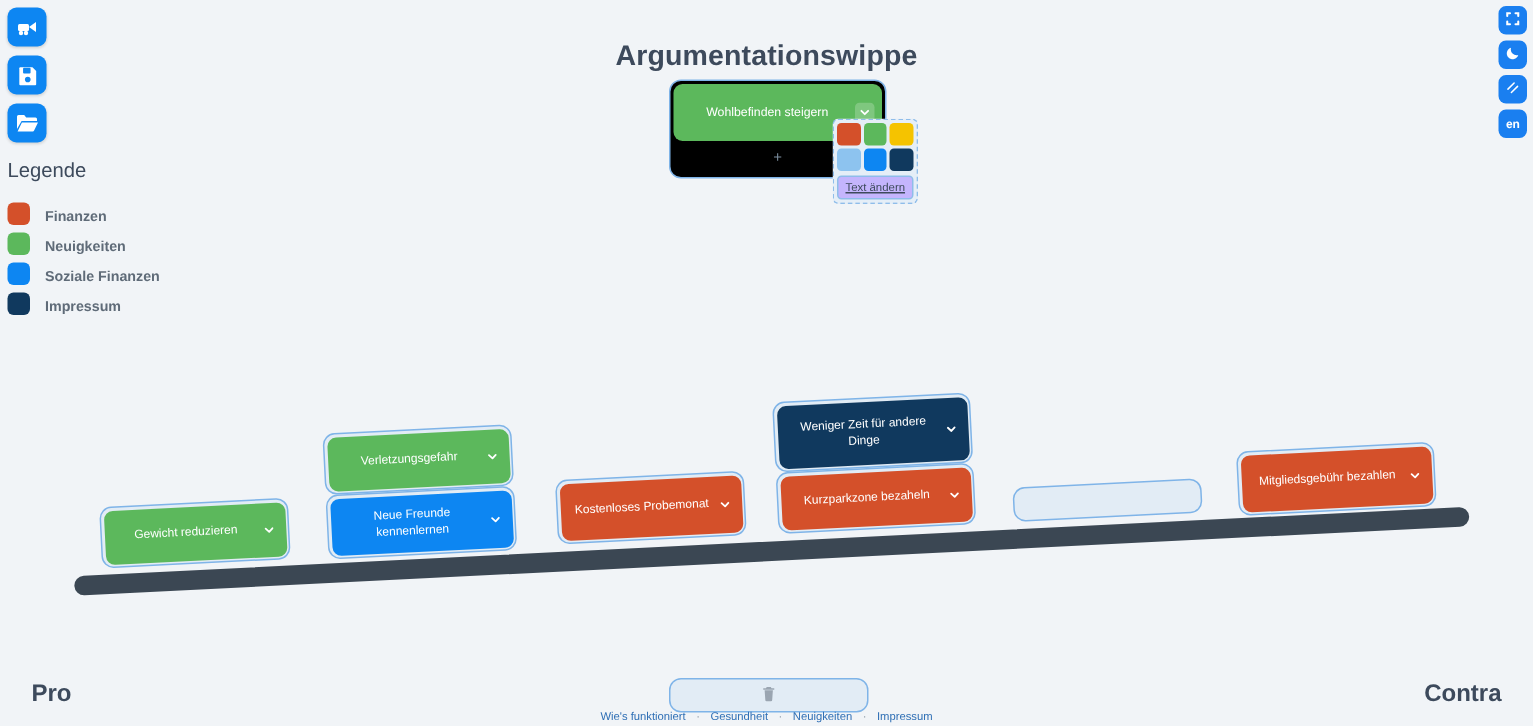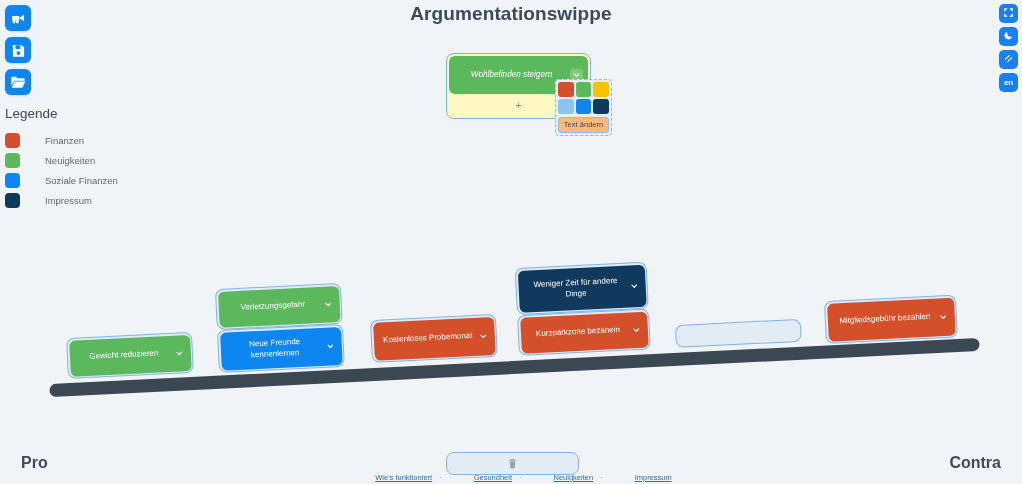--- a/index.html
+++ b/index.html
@@ -65,21 +65,21 @@
     cursor: pointer;
     color: #fff;
     font-size: 8px;
     font-weight: bold;
     letter-spacing: -.2px;
   }
 
   
   .page-title {
     position: absolute;
-    top: 3px;
+    top: 27px;
     left: 0;
     width: 100%;
     text-align: center;
     font-size: 19px;
     font-weight: bold;
     color: #3d4a5c;
     letter-spacing: .1px;
   }
 
   
@@ -90,49 +90,49 @@
     z-index: 20;
   }
   .legend-title {
     font-size: 13.5px;
     font-weight: normal;
     color: #3d4a5c;
     margin-bottom: 9px;
   }
   .legend-row {
     display: flex;
-    align-items: center;
-    gap: 25px;
+    align-items: flex-end;
+    gap: 10px;
     height: 20px;
     margin-bottom: 0px;
+    font-weight: bold;
   }
   .legend-dot {
     width: 15px;
     height: 15px;
     border-radius: 4px;
     flex: none;
   }
   .legend-label {
     font-size: 9.5px;
     color: #5f6b78;
   }
 
   
   .top-node {
     position: absolute;
     left: 446px;
     top: 53px;
     width: 145px;
     border: 1.2px solid #7fb4e8;
     border-radius: 8px;
-    background: #fef9c3;
+    background: #000000;
     padding: 2px;
     box-sizing: border-box;
     z-index: 25;
-    font-style: italic;
   }
   .node-card {
     border-radius: 6px;
     height: 38px;
     display: flex;
     align-items: center;
     justify-content: center;
     position: relative;
     cursor: move;
     padding: 0 20px 0 6px;
@@ -186,28 +186,29 @@
     grid-template-columns: repeat(3, 1fr);
     gap: 2px;
   }
   .swatch {
     height: 15px;
     border-radius: 3px;
     cursor: pointer;
   }
   .popup-btn {
     margin-top: 3px;
-    background: #fdba74;
+    background: #c4b5fd;
     border: 1px solid #8fbdea;
     border-radius: 3px;
     font-size: 7.6px;
     color: #3d4a5c;
     text-align: center;
     padding: 2px 0 2.5px;
     cursor: pointer;
+    text-decoration: underline;
   }
 
   
   .seesaw-area {
     position: absolute;
     left: 0;
     top: 0;
     width: 1022px;
     height: 484px;
     pointer-events: none;
@@ -302,23 +303,21 @@
     width: 100%;
     display: flex;
     align-items: center;
     justify-content: center;
     gap: 7px;
     font-size: 7.5px;
     z-index: 30;
   }
   .footer a {
     color: #2f6fb5;
-    text-decoration: underline;
-    cursor: pointer;
-    margin-left: 25px;
+    cursor: pointer;
   }
   .footer .sep { color: #8c98a5; }
 </style>
 </head>
 <body>
 
 <div class="app">
 
   <div class="toolbar-left">
     <div class="tool-btn">

